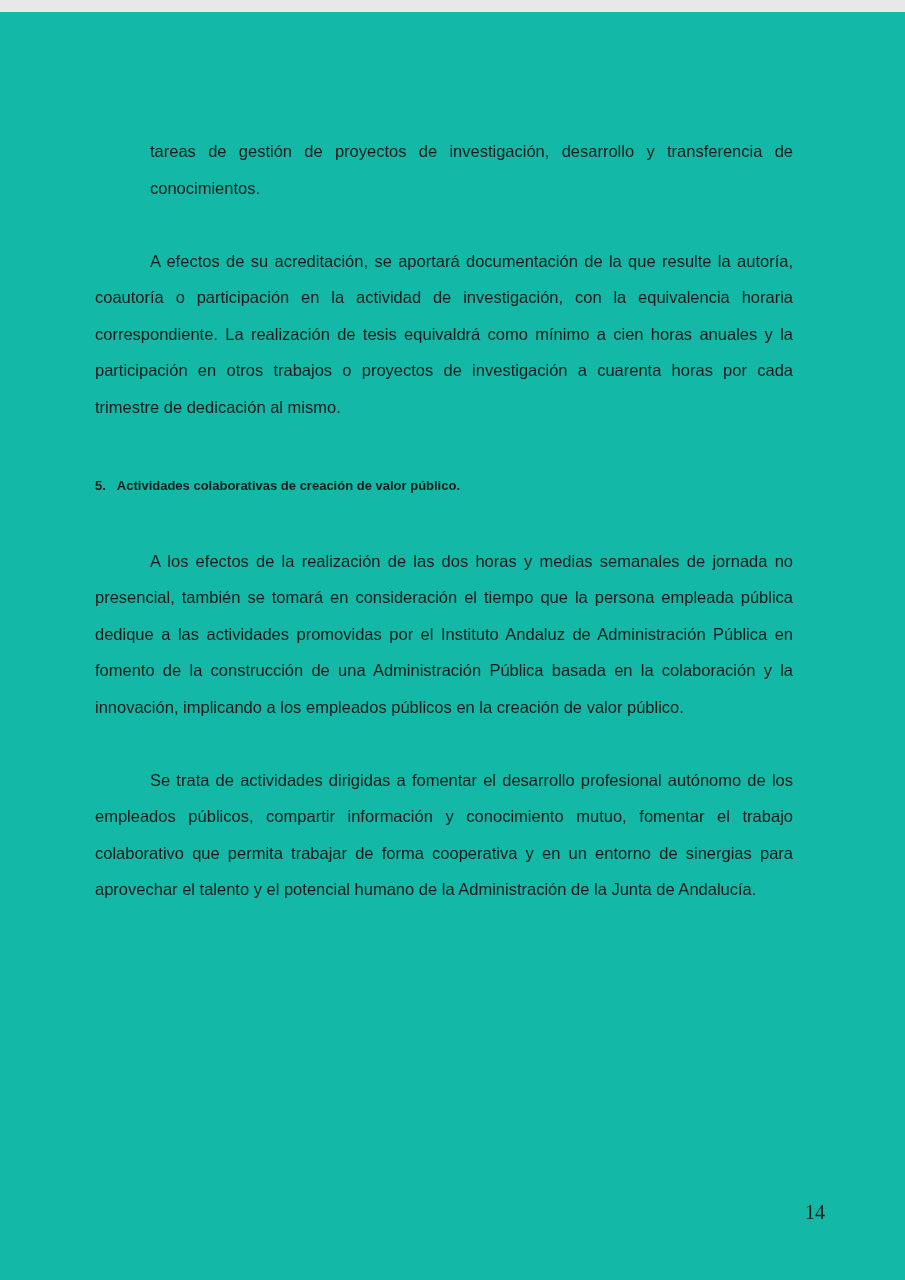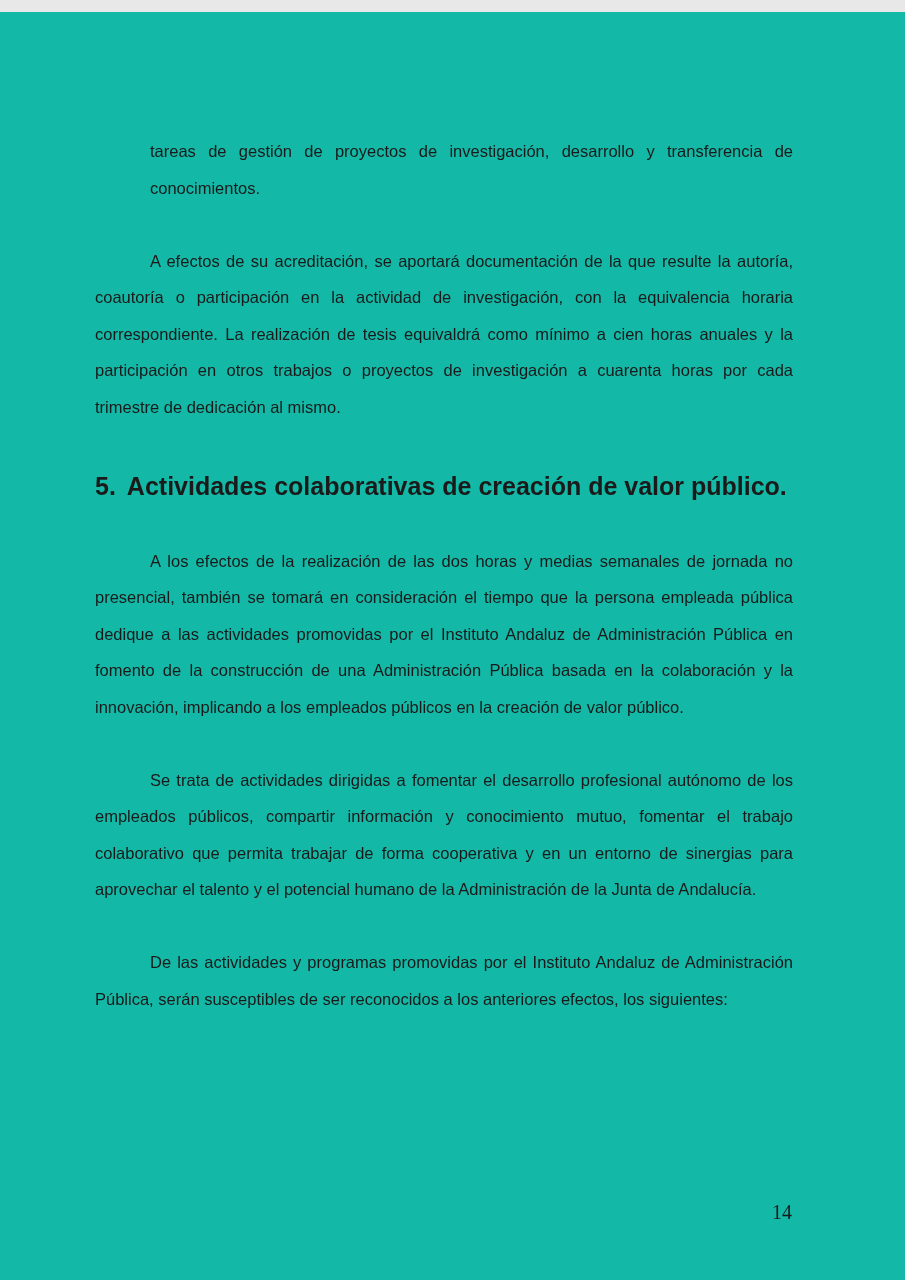--- a/index.html
+++ b/index.html
@@ -29,34 +29,34 @@
   }
   .content p {
     margin: 0 0 36.5px 0;
     text-indent: 55px;
   }
   .content p.continuation {
     margin-left: 55px;
     text-indent: 0;
   }
   .heading {
-    font-size: 25px;
+    font-size: 13px;
     font-weight: 700;
     line-height: 36.5px;
     margin: 43px 0 38px 0;
     text-align: right;
   }
   .heading .heading-number {
     display: inline-block;
     margin-right: 11px;
   }
   .page-number {
     position: absolute;
     top: 1189px;
-    left: 772px;
+    left: 805px;
     font-family: "Liberation Serif", "DejaVu Serif", serif;
     font-size: 20px;
     color: #1a1a1a;
   }
   strong { font-weight: 400; }
 </style>
 </head>
 <body>
 
 <div class="page">
@@ -65,18 +65,17 @@
     <p class="continuation">tareas de gestión de proyectos de investigación, desarrollo y transferencia de conocimientos.</p>
 
     <p><span>A efectos de su </span><strong>acreditación</strong><span>, se aportará documentación de la que resulte la autoría, coautoría o participación en la actividad de investigación, con la equivalencia horaria correspondiente. La realización de tesis equivaldrá como mínimo a cien horas anuales y la participación en otros trabajos o proyectos de investigación a cuarenta horas por cada trimestre de dedicación al mismo.</span></p>
 
     <h2 class="heading"><span class="heading-number">5.</span><span>Actividades colaborativas de creación de valor público.</span></h2>
 
     <p><span>A los efectos de la realización de las dos horas y medias semanales de jornada no presencial, también se tomará en consideración el tiempo que la persona empleada pública dedique a las </span><strong>actividades promovidas por el Instituto Andaluz de Administración Pública</strong><span> en fomento de la construcción de una Administración Pública basada en la colaboración y la innovación, implicando a los empleados públicos en la creación de valor público.</span></p>
 
     <p>Se trata de actividades dirigidas a fomentar el desarrollo profesional autónomo de los empleados públicos, compartir información y conocimiento mutuo,  fomentar el trabajo colaborativo que permita trabajar de forma cooperativa y en un entorno de sinergias para aprovechar el talento y el potencial humano de la Administración de la Junta de Andalucía.</p>
 
-    <p>De las actividades y programas promovidas por el Instituto Andaluz de Administración Pública, serán susceptibles de ser reconocidos a los anteriores efectos, los siguientes:</p>
 
   </main>
 
   <div class="page-number">14</div>
 </div>
 
 </body></html>

